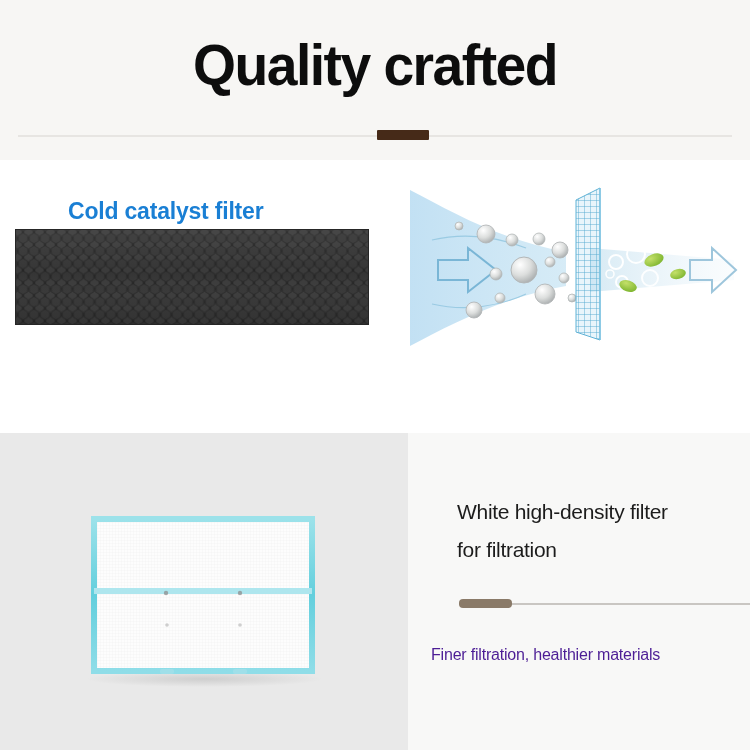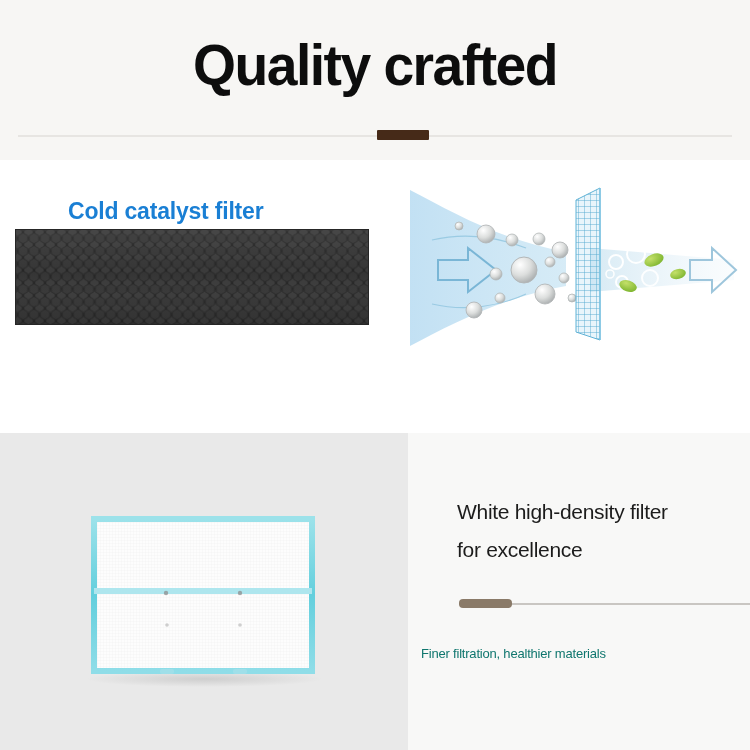--- a/index.html
+++ b/index.html
@@ -138,23 +138,23 @@
   }
   .br-divider-accent {
     position: absolute;
     left: 51px; top: 166px;
     width: 53px; height: 9px;
     background: #8a7a68;
     border-radius: 4px;
   }
   .br-sub {
     position: absolute;
-    left: 13px; top: 213px;
-    font-size: 13px;
-    color: #0f766e;
+    left: 23px; top: 213px;
+    font-size: 16px;
+    color: #4c1d95;
     letter-spacing: -0.2px;
     white-space: nowrap;
   }
 </style>
 </head>
 <body>
 
 <div class="page">
 
   <div class="header">
@@ -297,20 +297,20 @@
       <circle cx="188" cy="124" r="1.8" fill="#b0b0b0" opacity="0.6"></circle>
 
       <rect x="108" y="168" width="14" height="5" rx="2" fill="#9fdfe9"></rect>
       <rect x="181" y="168" width="14" height="5" rx="2" fill="#9fdfe9"></rect>
     </svg>
   </div>
 
   <div class="bottom-right">
     <div class="br-heading">
       <div>White high-density filter</div>
-      <div>for excellence</div>
+      <div>for filtration</div>
     </div>
     <div class="br-divider-line"></div>
     <div class="br-divider-accent"></div>
     <div class="br-sub">Finer filtration, healthier materials</div>
   </div>
 
 </div>
 
 </body></html>

